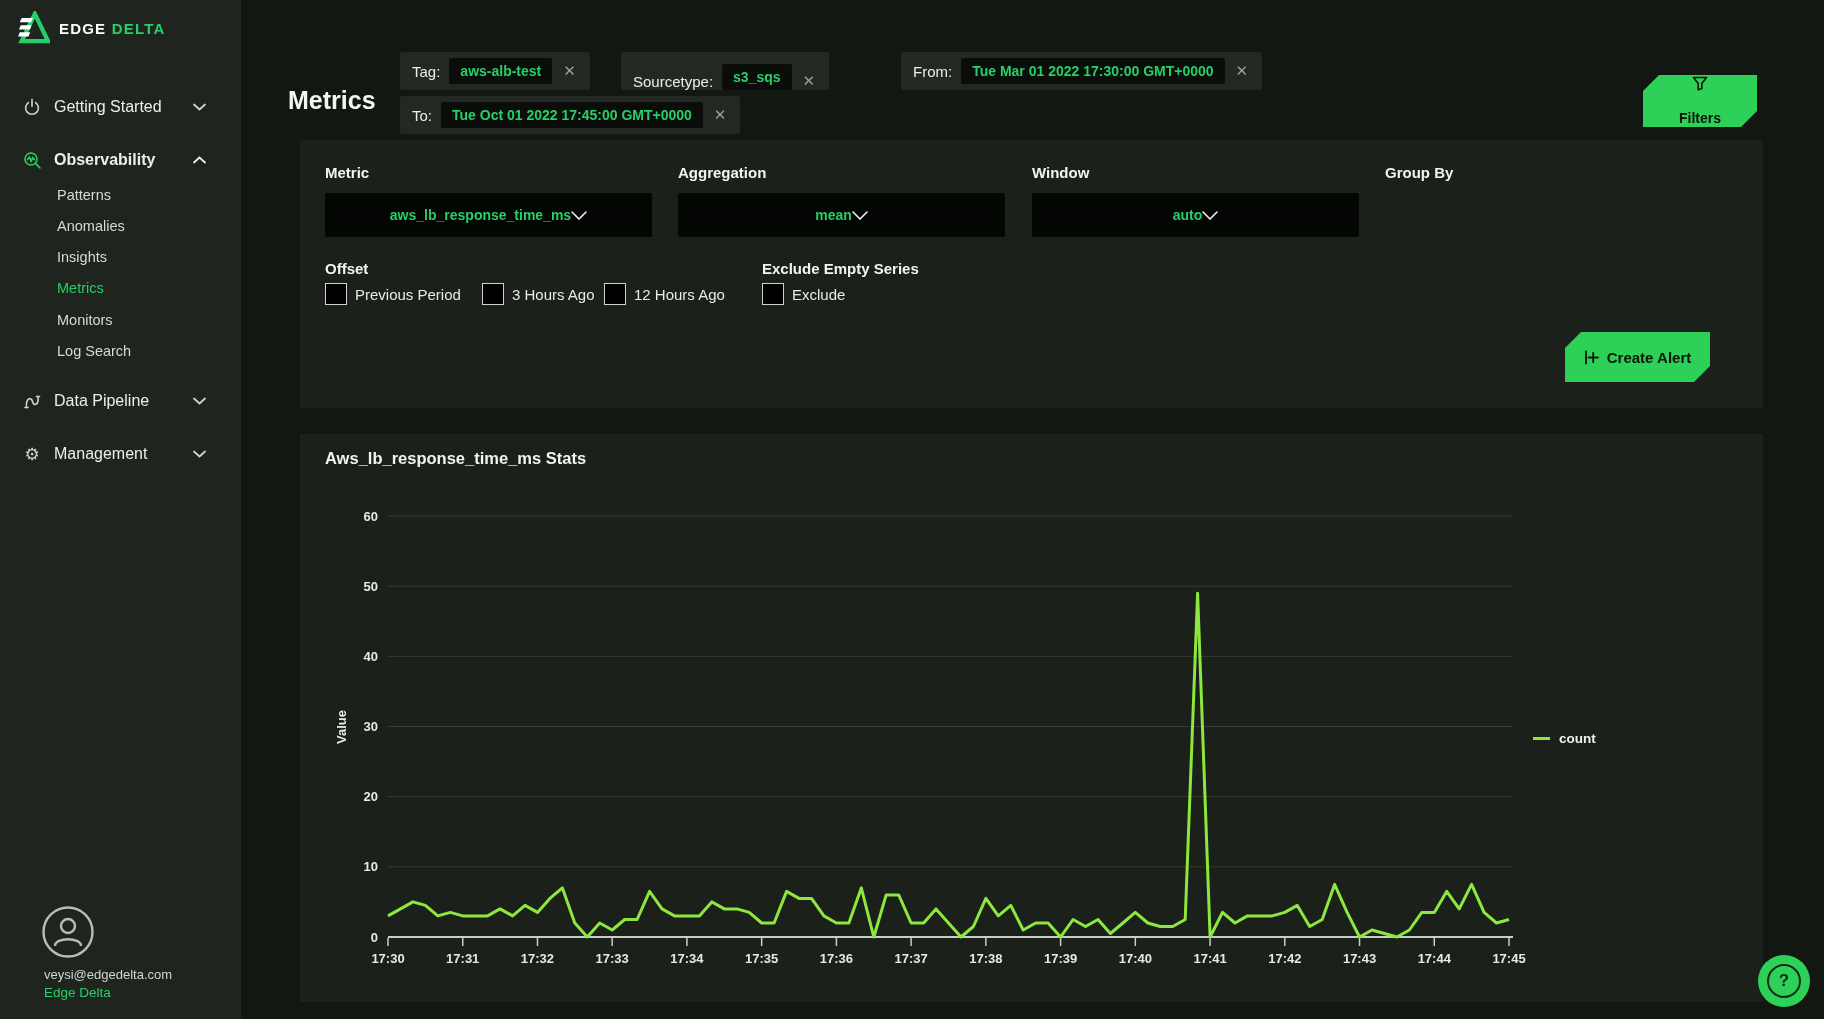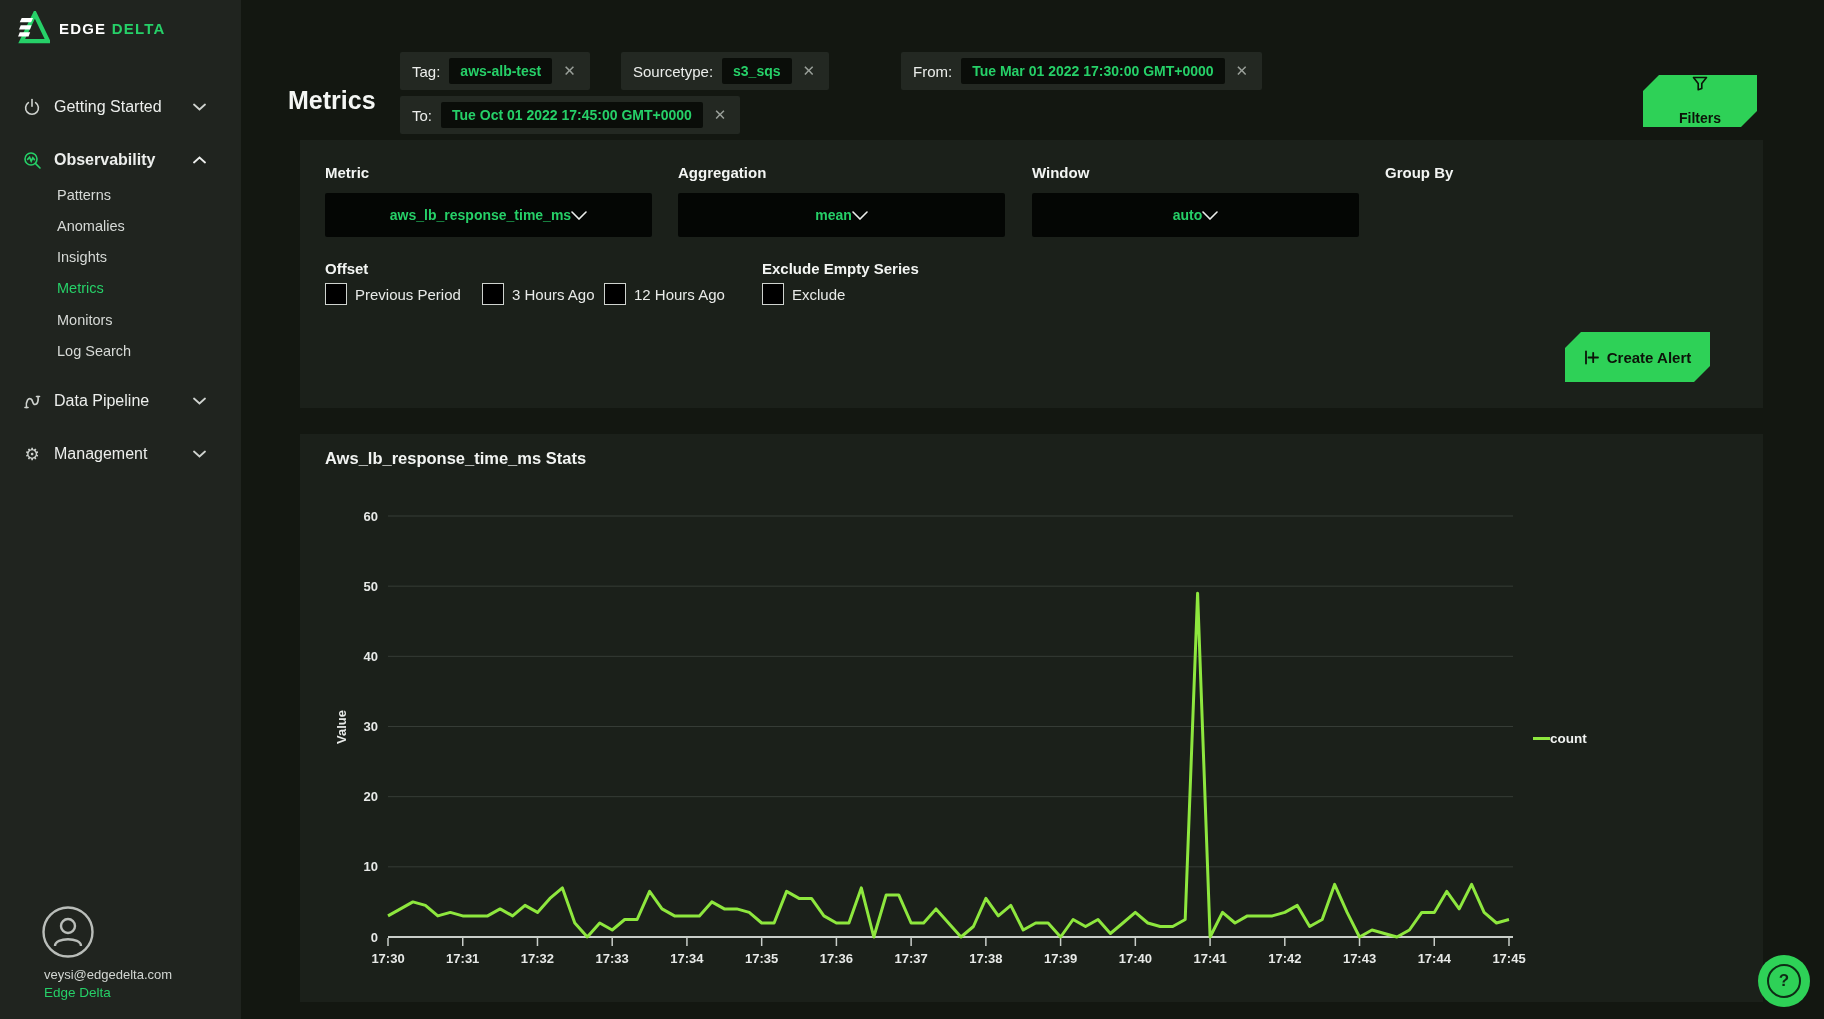--- a/index.html
+++ b/index.html
@@ -48,21 +48,21 @@
   .offset-label{position:absolute;top:120px;font-size:15px;font-weight:bold;color:#f3f5f3;}
   .cb{position:absolute;top:143px;display:flex;align-items:center;font-size:15px;color:#e8eae8;cursor:pointer;}
   .cb .box{width:22px;height:22px;background:#000;border:1px solid #cfd3cf;margin-right:8px;box-sizing:border-box;}
   .create-alert{position:absolute;left:1265px;top:192px;width:145px;height:50px;display:flex;
                 align-items:center;justify-content:center;gap:7px;font-size:15px;}
 
   
   .chart-title{position:absolute;left:25px;top:15px;font-size:16.5px;font-weight:bold;color:#f2f4f2;}
   #chart-svg{position:absolute;left:0;top:0;}
   #chart-svg text{font-size:13px;font-weight:bold;fill:#e7e9e7;}
-  .legend{position:absolute;left:1233px;top:297px;display:flex;align-items:center;gap:0;
+  .legend{position:absolute;left:1233px;top:297px;display:flex;align-items:center;gap:9px;
           font-size:13.5px;font-weight:bold;color:#f0f2f0;}
   .legend .sw{width:17px;height:3px;background:#8ee73e;}
 
   
   .help-fab{position:absolute;right:14px;bottom:12px;width:52px;height:52px;border-radius:50%;
             background:#2ed157;display:flex;align-items:center;justify-content:center;cursor:pointer;}
   .help-fab .ring{width:30px;height:30px;border:2.5px solid #0e2c15;border-radius:50%;display:flex;
                   align-items:center;justify-content:center;font-size:17px;font-weight:bold;color:#0e2c15;}
 </style>
 </head>
@@ -160,21 +160,21 @@
     </div>
   </aside>
 
   <h1 class="page-title" style="margin:0;">Metrics</h1>
 
   <div class="chip" style="left:400px;top:52px;">
     <span>Tag:</span>
     <span class="pill">aws-alb-test</span>
     <span class="x">✕</span>
   </div>
-  <div class="chip" style="left:621px;top:52px;">
+  <div class="chip" style="left:621px;top:52px;align-items:flex-end;">
     <span>Sourcetype:</span>
     <span class="pill">s3_sqs</span>
     <span class="x">✕</span>
   </div>
   <div class="chip" style="left:853px;top:52px;margin-left:48px;">
     <span>From:</span>
     <span class="pill">Tue Mar 01 2022 17:30:00 GMT+0000</span>
     <span class="x">✕</span>
   </div>
   <div class="chip" style="left:400px;top:96px;">

